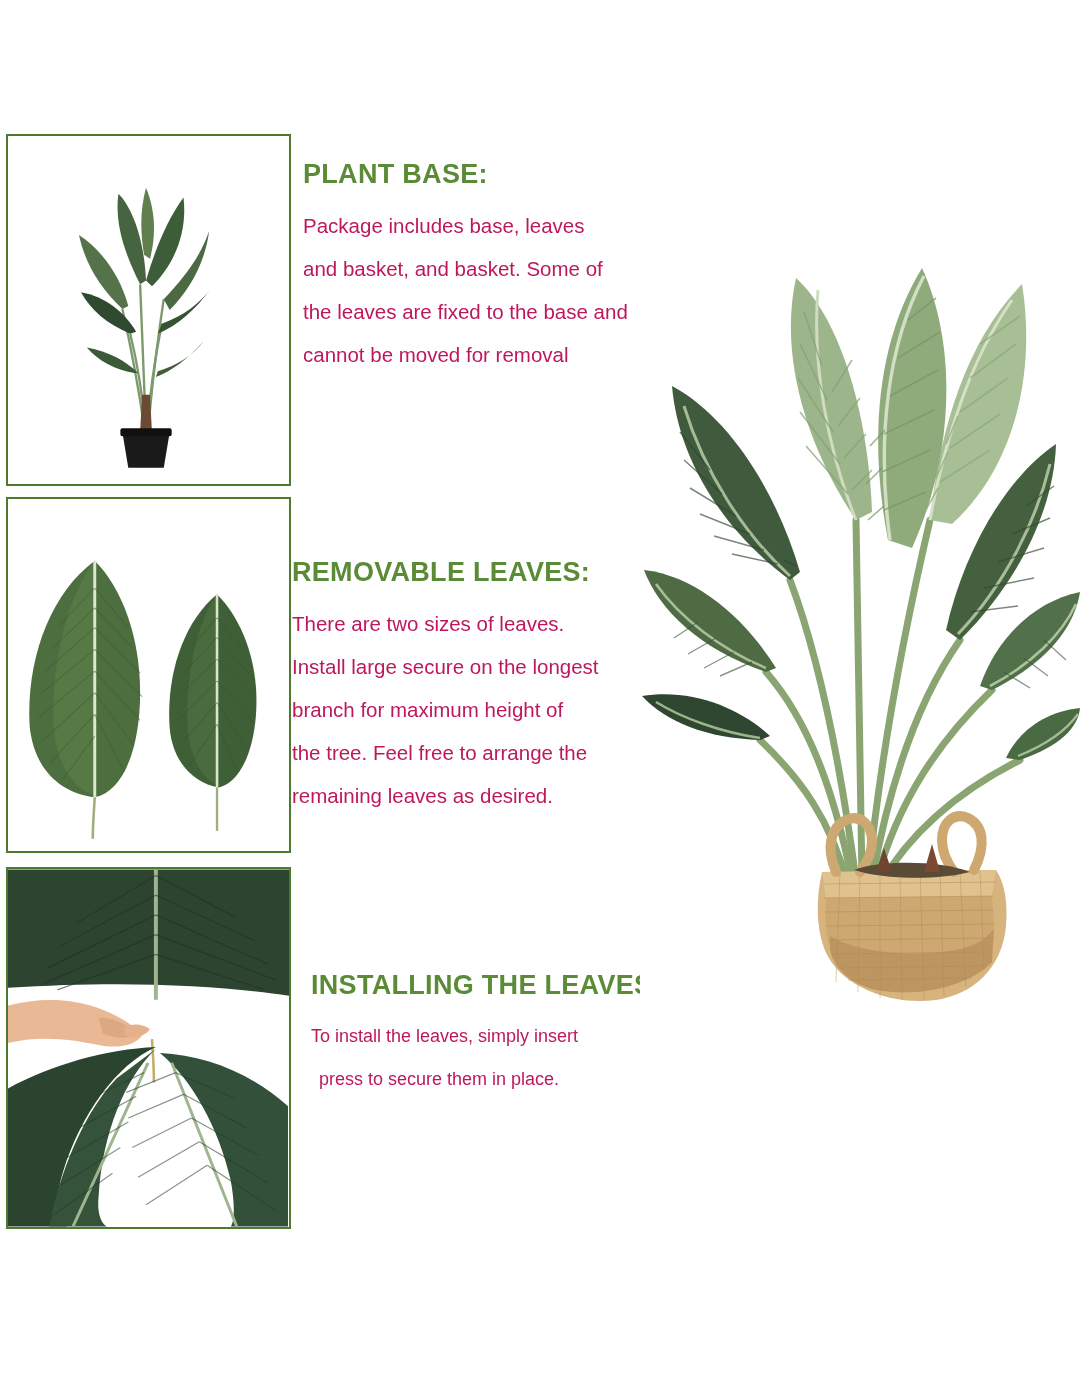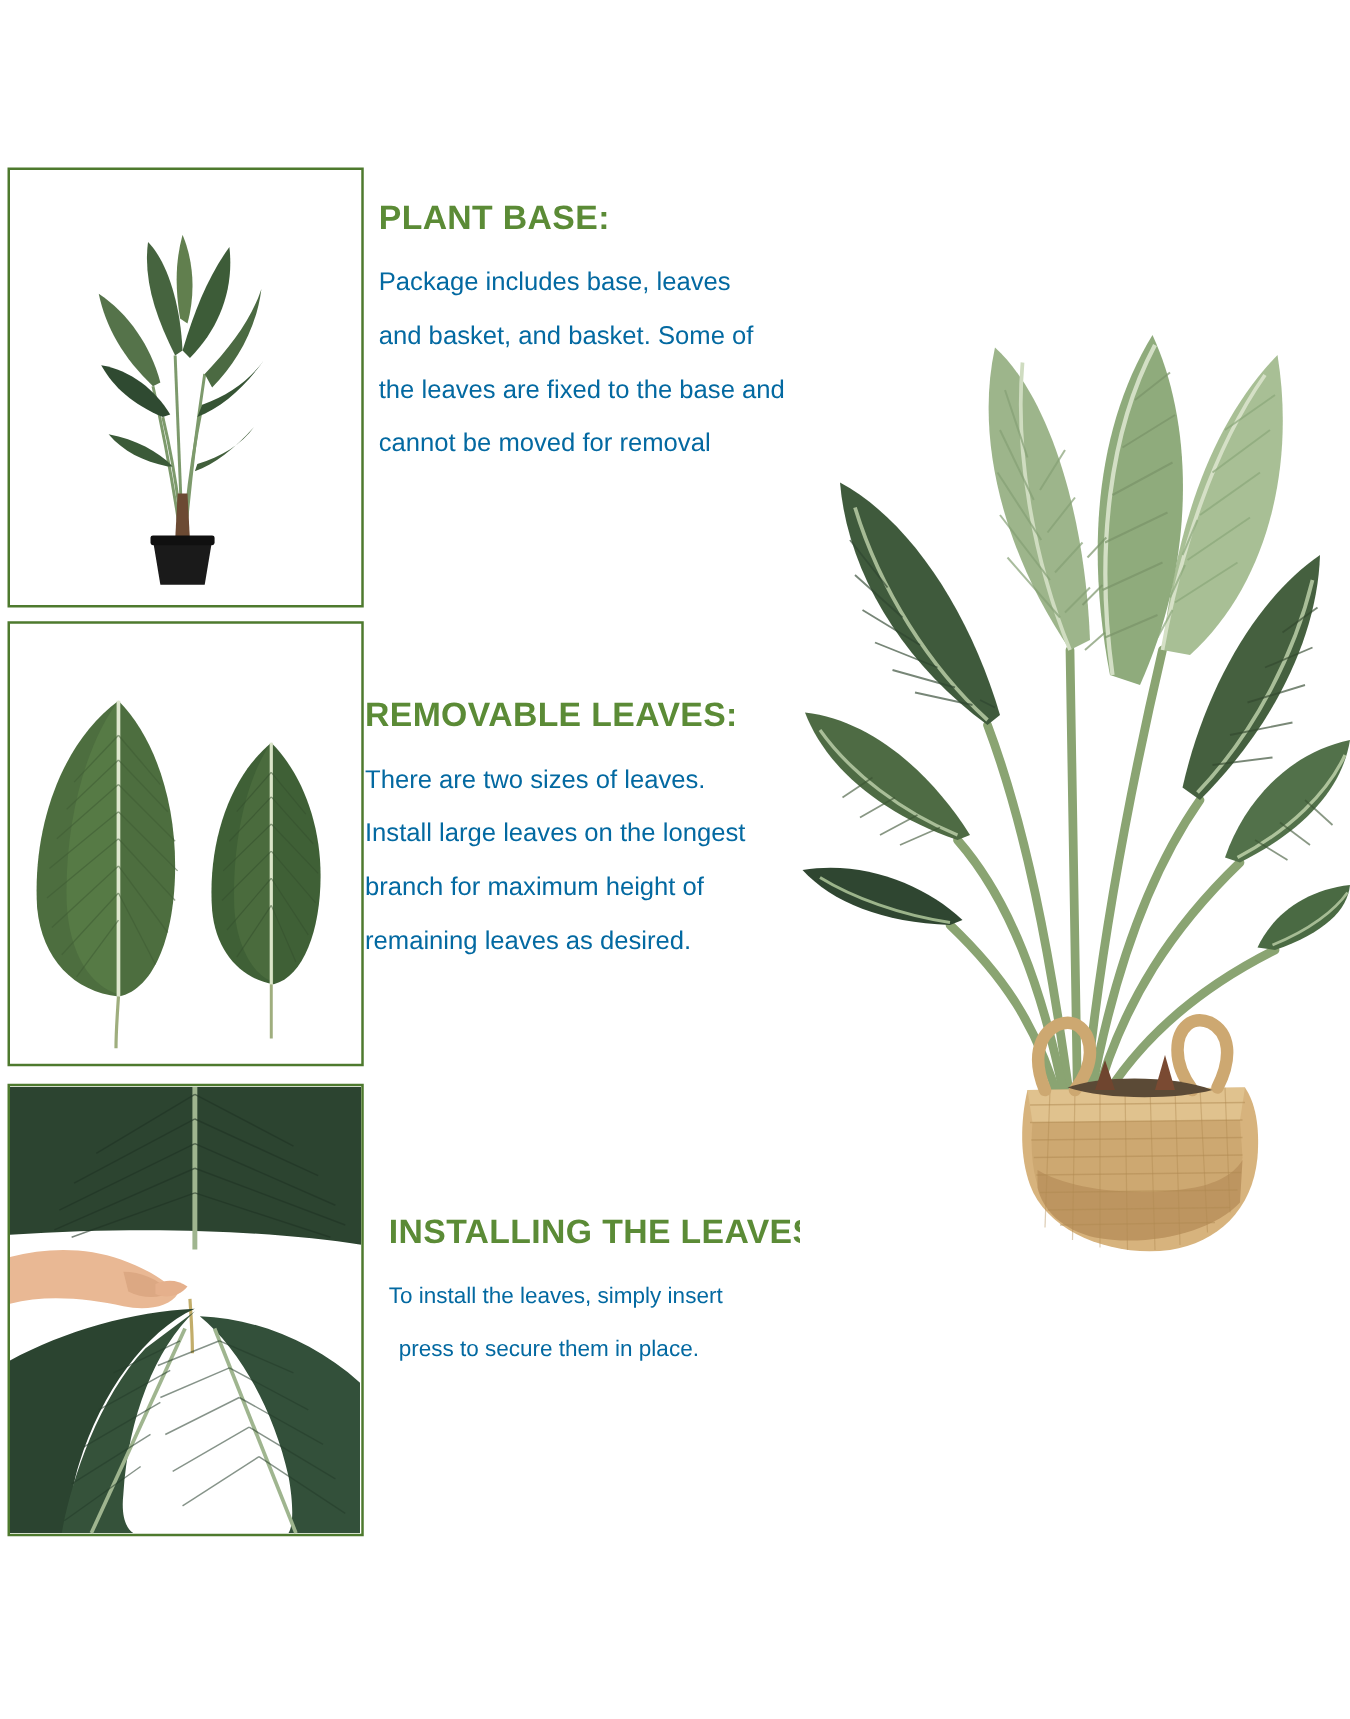--- a/index.html
+++ b/index.html
@@ -30,21 +30,21 @@
   
   .section { position: absolute; }
   .section-title {
     color: #5b8b36;
     font-size: 27px;
     letter-spacing: .3px;
     margin: 0 0 14px 0;
     white-space: nowrap;
   }
   .section-body {
-    color: #0369a1;
+    color: #be185d;
     font-size: 20.5px;
     line-height: 43px;
     margin: 0;
   }
   .section-body span { display: block; }
 
   #sec-1 { left: 303px; top: 159px; }
   #sec-2 { left: 292px; top: 557px; }
   #sec-3 { left: 311px; top: 970px; }
   #sec-3 .section-body { font-size: 18px; }
@@ -155,22 +155,23 @@
       </g>
       <path d="M212 292 C212 308 212 322 212 336" stroke="#9fae7e" stroke-width="2.4" fill="none"></path>
     </g>
   </svg>
 </div>
 
 <div class="section" id="sec-2">
   <h2 class="section-title">REMOVABLE LEAVES:</h2>
   <p class="section-body">
     <span>There are two sizes of leaves.</span>
-    <span>Install large leaves on the longest</span>
+    <span>Install large secure on the longest</span>
     <span>branch for maximum height of</span>
+    <span>the tree. Feel free to arrange the</span>
     <span>remaining leaves as desired.</span>
   </p>
 </div>
 
 <div class="thumb" id="thumb-3">
   <svg viewBox="0 0 285 362" preserveAspectRatio="xMidYMid meet">
     <rect x="0" y="0" width="285" height="362" fill="#ffffff"></rect>
 
     <g>
       <path d="M0 0 L285 0 L285 128 C220 118 120 112 0 120 Z" fill="#2c4430"></path>

